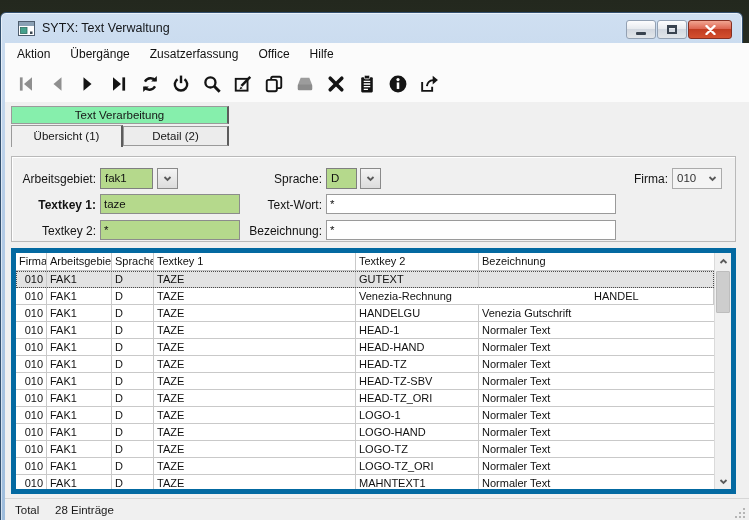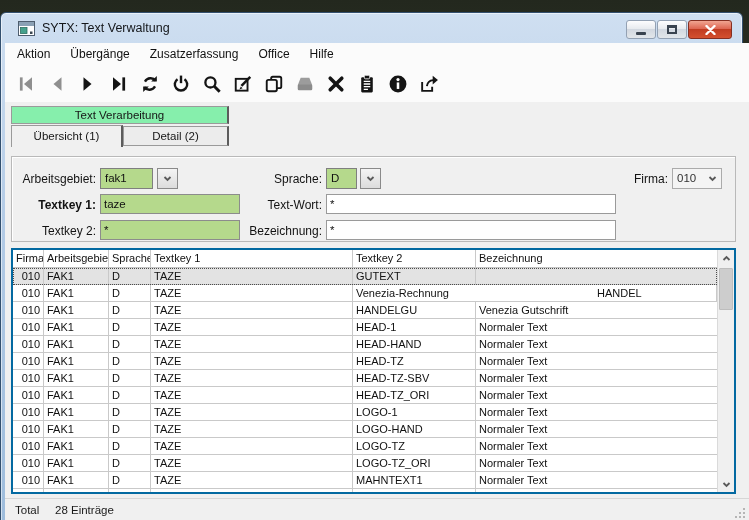--- a/index.html
+++ b/index.html
@@ -45,21 +45,21 @@
   .white-input{position:absolute;height:20px;box-sizing:border-box;border:1px solid #9a9a9a;background:#fff;
     font-family:"Liberation Sans",sans-serif;font-size:11.5px;color:#111;padding:0 3px;}
   .combo-field{position:absolute;height:21px;box-sizing:border-box;border:1px solid #7f7f7f;background:#b5d98c;
     font-size:11.5px;color:#111;line-height:19px;padding-left:4px;}
   .combo-btn{position:absolute;width:21px;height:21px;box-sizing:border-box;border:1px solid #8a8a8a;
     background:linear-gradient(180deg,#f4f4f4,#dcdcdc);display:flex;align-items:center;justify-content:center;}
   .flat-combo{position:absolute;height:21px;box-sizing:border-box;border:1px solid #ababab;background:#f4f4f4;
     font-size:11.5px;color:#333;line-height:19px;padding:0 4px;display:flex;align-items:center;justify-content:space-between;}
   
   .table{position:absolute;left:6px;top:205px;width:725px;height:246px;box-sizing:border-box;
-    border:2px solid #0369a1;background:#eab308;}
+    border:5px solid #0369a1;background:#eab308;}
   .theader{position:absolute;left:0;top:0;right:17px;height:17px;display:flex;background:#fff;border-bottom:1px solid #c3c3c3;}
   .hcell{box-sizing:border-box;font-size:11px;color:#111;line-height:16px;padding-left:3px;border-right:1px solid #c9c9c9;overflow:hidden;white-space:nowrap;}
   .tbody{position:absolute;left:0;top:18px;right:17px;bottom:0;overflow:hidden;}
   .trow{display:flex;height:17px;border-bottom:1px solid #c9c9c9;box-sizing:border-box;background:#fff;}
   .trow.selected{background:#e3e3e3;outline:1px dotted #4c4c4c;outline-offset:-1px;}
   .trow.filler{height:12px;border-bottom:none;}
   .tcell{box-sizing:border-box;font-size:11px;color:#111;line-height:16px;padding-left:3px;border-right:1px solid #c9c9c9;overflow:hidden;white-space:nowrap;}
   .c0{width:31px;text-align:right;padding-right:3px;padding-left:0;}
   .c1{width:65px;}
   .c2{width:42px;}

